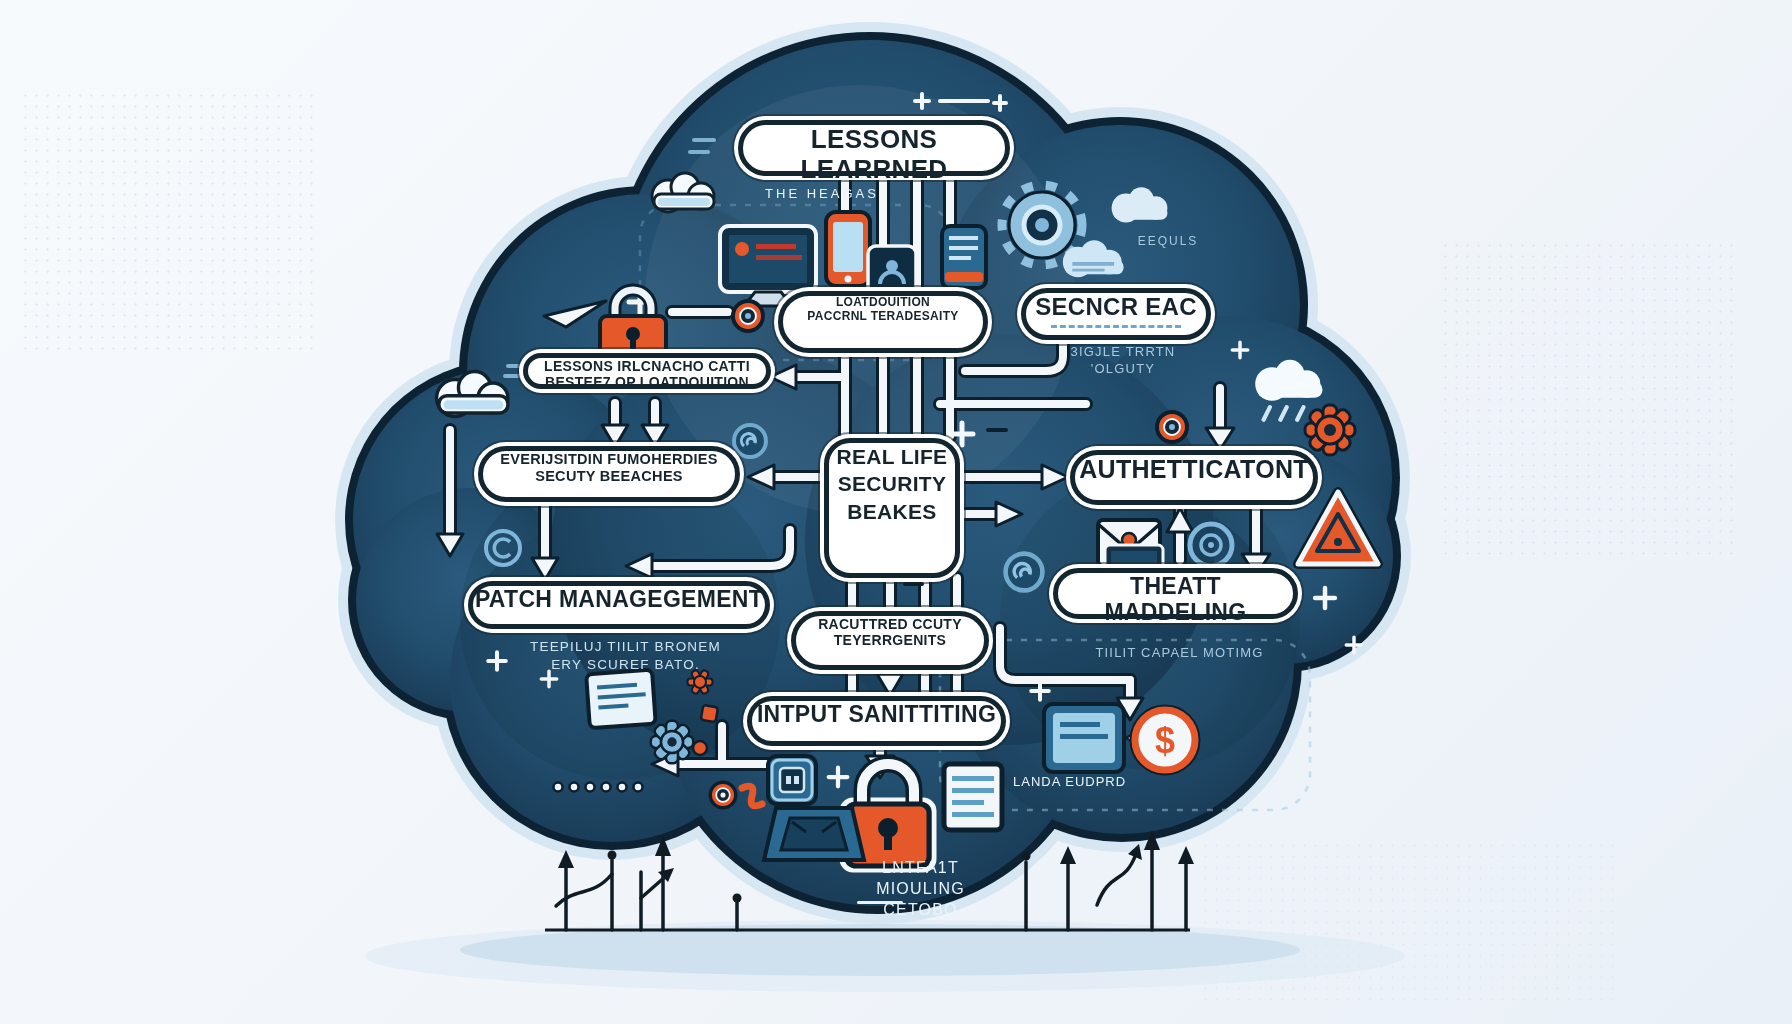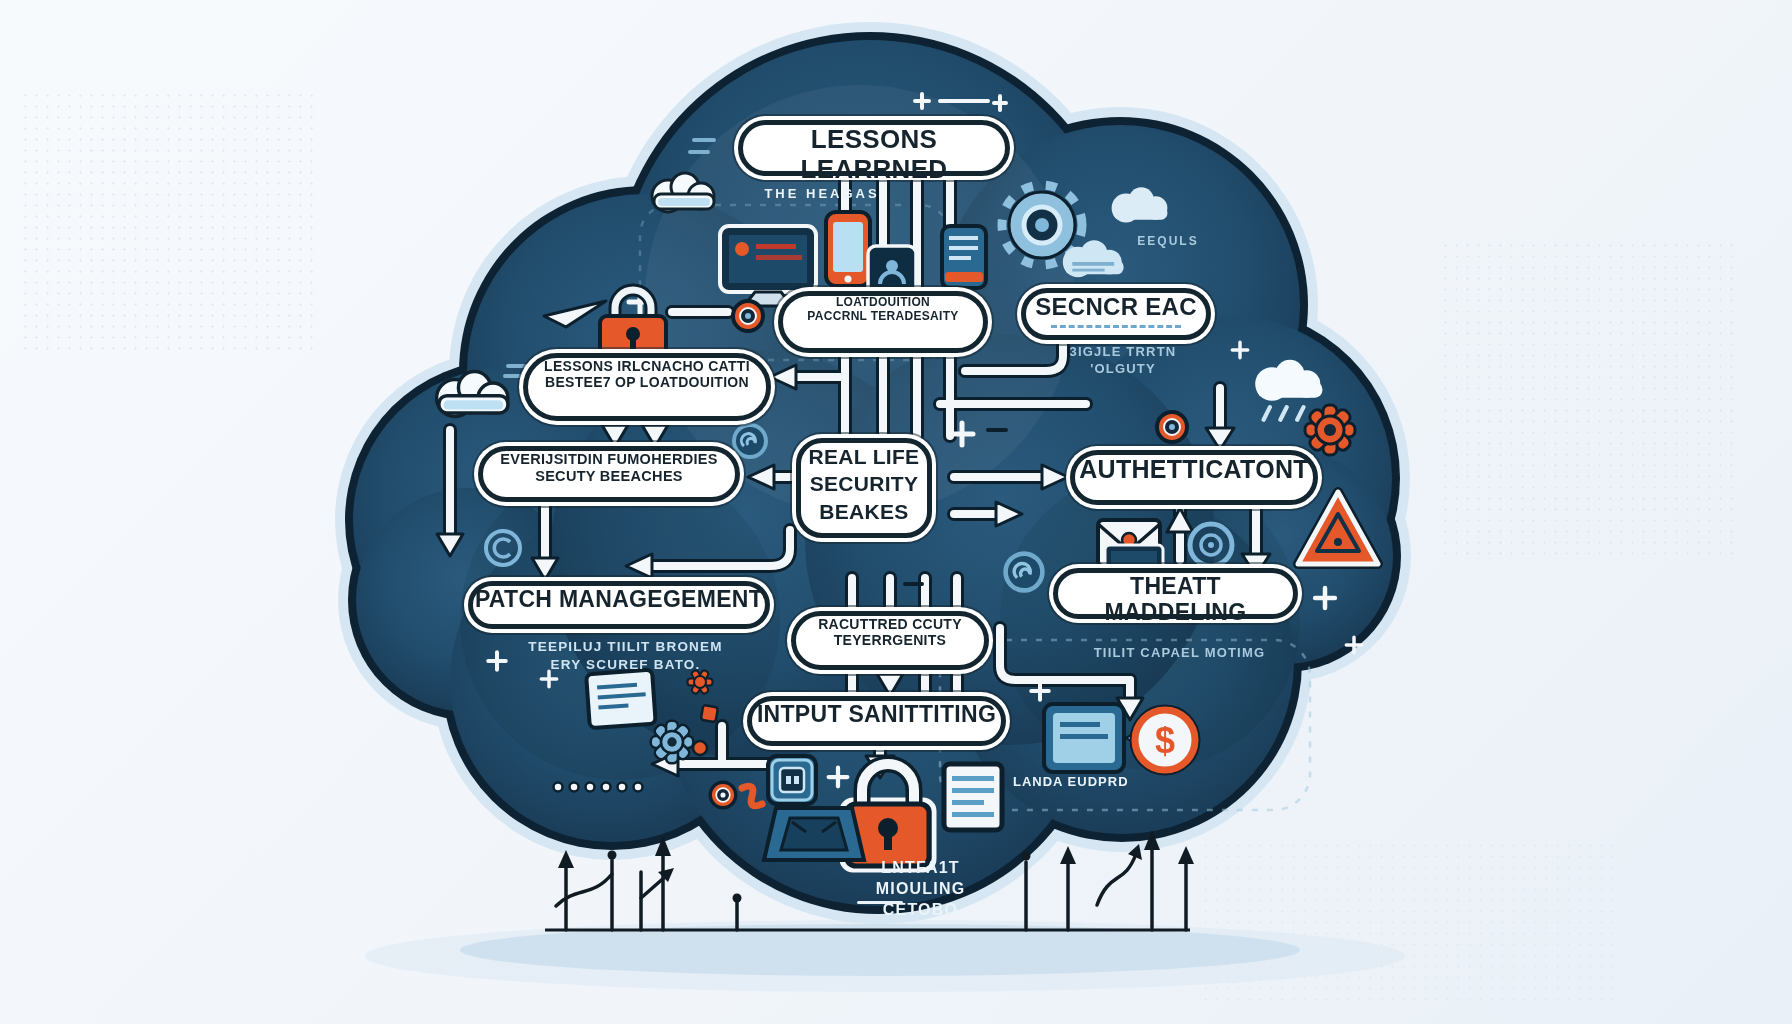--- a/index.html
+++ b/index.html
@@ -18,21 +18,21 @@
   .dashdk{stroke:#0c1f2d;stroke-width:4;stroke-linecap:round}
   .wm{stroke:#f3f7fa;stroke-width:4;stroke-linecap:round}
   .sk{stroke:#101b24;stroke-width:3.5;fill:none;stroke-linecap:round}
   .skf{fill:#101b24;stroke:none}
   .pill{position:absolute;z-index:3;background:#ffffff;border:5px solid #132630;border-radius:40px;
         box-shadow:0 0 0 4px #ffffff,0 0 0 6px rgba(19,38,48,.5);
         display:flex;flex-direction:column;align-items:center;justify-content:flex-start;
         text-align:center;color:#16242e;font-weight:700;box-sizing:border-box;line-height:1.15;
         letter-spacing:.3px;}
   .rect{border-radius:26px;}
-  .note{position:absolute;z-index:3;color:#cfe4f2;font-weight:700;text-align:center;
+  .note{position:absolute;z-index:3;color:#cfe4f2;font-weight:400;text-align:center;
         letter-spacing:1.2px;line-height:1.3;}
   .note.dim{color:#a9c9dd;}
   .dashes{width:130px;border-top:3px dashed #6ea7cc;margin-top:4px;}
   .ubar{position:absolute;z-index:3;background:#e8f2f8;height:3px;border-radius:2px;}
   svg text{font-family:"Liberation Sans",sans-serif;font-weight:bold;}
 </style>
 </head>
 <body>
 
 <div id="stage">
@@ -485,31 +485,31 @@
     <div class="dashes"></div>
   </div>
   <div class="note dim" style="left:1043px;top:344px;width:160px;font-size:13px;">
     <span>3IGJLE TRRTN</span><br>
     <span>'OLGUTY</span>
   </div>
   <div class="note dim" style="left:1128px;top:234px;width:80px;font-size:12px;letter-spacing:2px;">
     <span>EEQULS</span>
   </div>
 
-  <div class="pill" style="left:523px;top:353px;width:248px;height:68px;font-size:14px;">
+  <div class="pill" style="left:523px;top:353px;width:248px;height:36px;font-size:14px;">
     <span>LESSONS IRLCNACHO CATTI</span>
     <span>BESTEE7 OP LOATDOUITION</span>
   </div>
 
   <div class="pill" style="left:478px;top:446px;width:262px;height:56px;font-size:14.5px;">
     <span>EVERIJSITDIN FUMOHERDIES</span>
     <span>SECUTY BEEACHES</span>
   </div>
 
-  <div class="pill rect" style="left:796px;top:438px;width:136px;height:100px;font-size:21px;line-height:1.3;">
+  <div class="pill rect" style="left:824px;top:438px;width:136px;height:140px;font-size:21px;line-height:1.3;">
     <span>REAL LIFE</span>
     <span>SECURITY</span>
     <span>BEAKES</span>
   </div>
 
   <div class="pill" style="left:1070px;top:450px;width:248px;height:55px;font-size:25px;">
     <span>AUTHETTICATONT</span>
   </div>
 
   <div class="pill" style="left:468px;top:581px;width:302px;height:48px;font-size:23px;">

